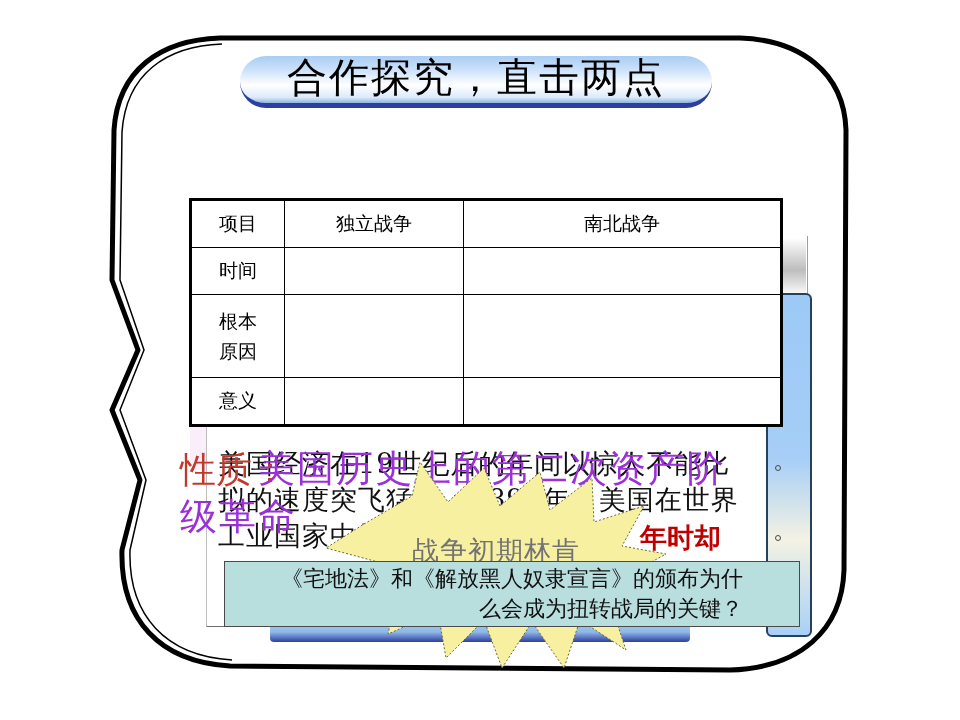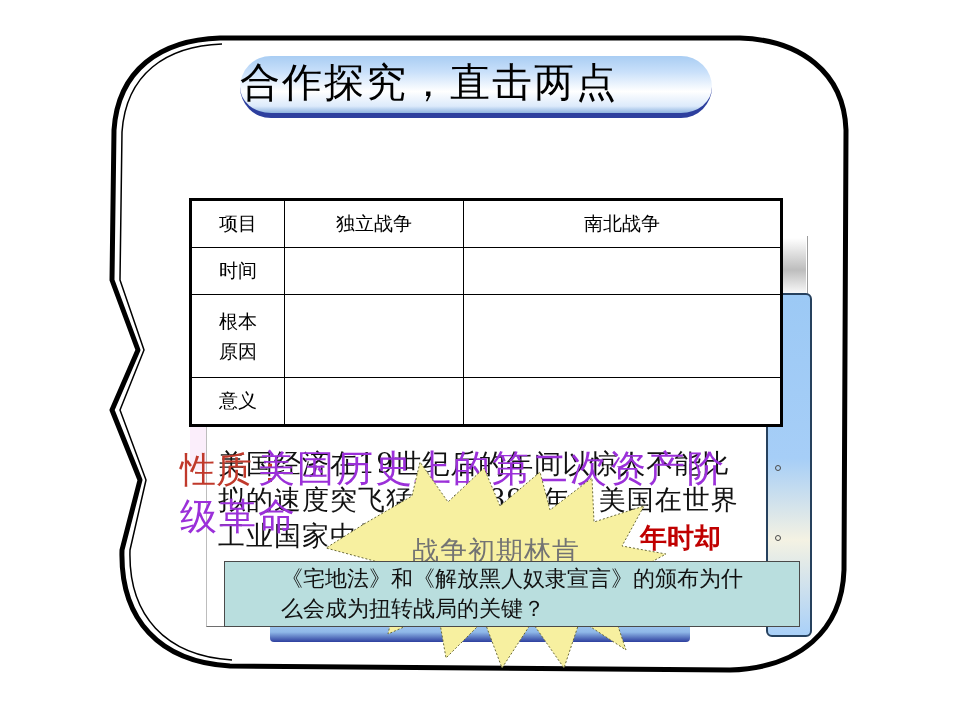--- a/index.html
+++ b/index.html
@@ -109,28 +109,28 @@
     white-space: nowrap;
     letter-spacing: 2px;
   }
   .bg-purple-1 { left: 258px; top: 444px; }
   .bg-purple-2 { left: 180px; top: 492px; }
 
   
   .title-pill {
     position: absolute;
     left: 240px; top: 56px;
-    width: 472px; height: 62px;
+    width: 472px; height: 52px;
     border-radius: 34px;
     background: linear-gradient(180deg, #a9cdf3 0%, #c9e0fa 28%, #ffffff 62%, #dceafb 88%, #8fb4e0 100%);
     border-bottom: 5px solid #2d3f9e;
     box-sizing: border-box;
     display: flex;
     align-items: center;
-    justify-content: flex-start;
+    justify-content: center;
   }
   .title-pill .title-text {
     font-family: "DejaVu Serif", "Liberation Serif", serif;
     font-size: 40px;
     color: #000000;
     letter-spacing: 2px;
     white-space: nowrap;
     transform: translateY(-2px);
   }
 
@@ -207,21 +207,21 @@
     box-sizing: border-box;
     display: flex;
     align-items: center;
     justify-content: center;
   }
   .question-box .q-text {
     font-family: "DejaVu Sans", "Liberation Sans", sans-serif;
     font-size: 22px;
     color: #111111;
     line-height: 30px;
-    text-align: left;
+    text-align: right;
     padding: 0 4px;
     letter-spacing: 0px;
   }
 </style>
 </head>
 <body>
 
 <div id="slide">
 
   <div class="bg-pinkstrip"></div>

